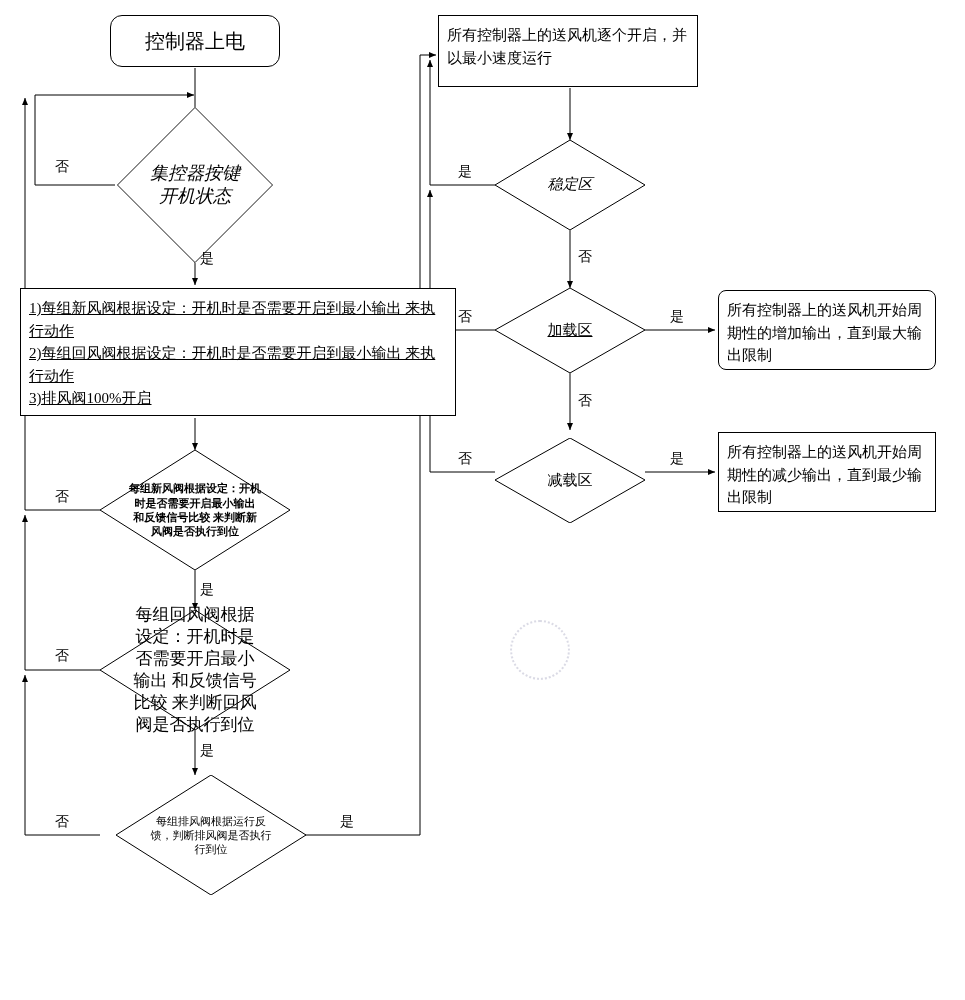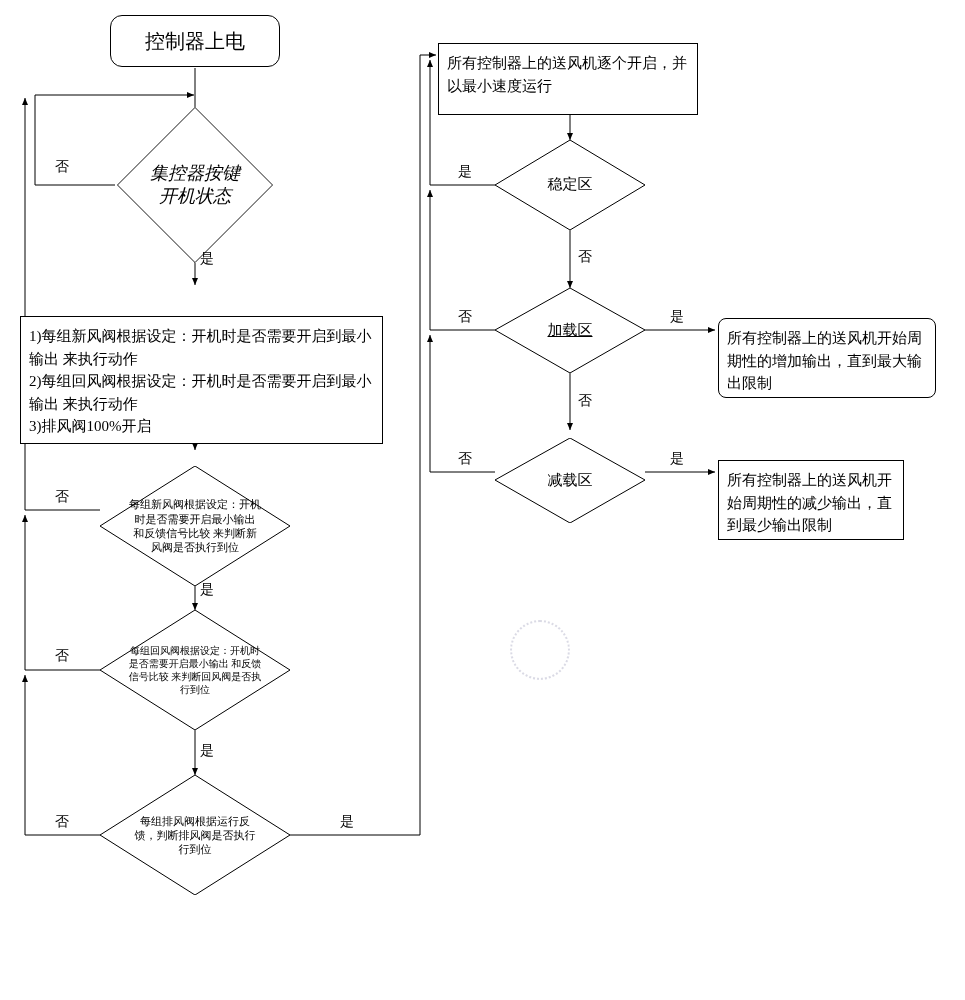--- a/index.html
+++ b/index.html
@@ -29,21 +29,20 @@
       border-radius: 12px;
       font-size: 20px;
       font-weight: normal;
     }
     .rect {
       text-align: left;
       justify-content: flex-start;
       align-items: flex-start;
       padding: 8px;
       line-height: 1.5;
-      margin-top: 28px;
     }
     .diamond-wrap {
       position: absolute;
     }
     .diamond {
       position: absolute;
       width: 100%;
       height: 100%;
       border: 1px solid #000;
       background: #fff;
@@ -145,52 +144,52 @@
 <div class="node rounded" style="left:110px; top:15px; width:170px; height:52px;">
   <span>控制器上电</span>
 </div>
 
 <div class="diamond-wrap" style="left:130px; top:120px; width:130px; height:130px;">
   <div class="diamond" style="transform: rotate(45deg) scale(0.85,0.85);"></div>
   <div class="diamond-text large" style="white-space: pre-line;">集控器按键
 开机状态</div>
 </div>
 
-<div class="node rect" style="left:20px; top:288px; width:363px; height:128px; font-size:15px;">
+<div class="node rect" style="left:20px; top:288px; width:436px; height:128px; font-size:15px;text-decoration:underline;">
   <span style="white-space: pre-line;">1)每组新风阀根据设定：开机时是否需要开启到最小输出 来执行动作
 2)每组回风阀根据设定：开机时是否需要开启到最小输出 来执行动作
 3)排风阀100%开启</span>
 </div>
 
-<div class="diamond-wrap" style="left:100px; top:466px; width:190px; height:120px;">
+<div class="diamond-wrap" style="left:100px; top:450px; width:190px; height:120px;font-weight:bold;">
   <svg width="190" height="120" style="position:absolute;top:0;left:0;">
     <polygon points="95,0 190,60 95,120 0,60" fill="#fff" stroke="#000" stroke-width="1"></polygon>
   </svg>
   <div class="diamond-text" style="font-size:11px; padding: 0 28px;">每组新风阀根据设定：开机时是否需要开启最小输出 和反馈信号比较 来判断新风阀是否执行到位</div>
 </div>
 
 <div class="diamond-wrap" style="left:100px; top:610px; width:190px; height:120px;">
   <svg width="190" height="120" style="position:absolute;top:0;left:0;">
     <polygon points="95,0 190,60 95,120 0,60" fill="#fff" stroke="#000" stroke-width="1"></polygon>
   </svg>
-  <div class="diamond-text" style="font-size:10px; padding: 0 28px;">每组回风阀根据设定：开机时是否需要开启最小输出 和反馈信号比较 来判断回风阀是否执行到位</div>
-</div>
-
-<div class="diamond-wrap" style="left:100px; top:775px; width:190px; height:120px;">
+  <div class="diamond-text" style="font-size:17px; padding: 0 28px;">每组回风阀根据设定：开机时是否需要开启最小输出 和反馈信号比较 来判断回风阀是否执行到位</div>
+</div>
+
+<div class="diamond-wrap" style="left:116px; top:775px; width:190px; height:120px;">
   <svg width="190" height="120" style="position:absolute;top:0;left:0;">
     <polygon points="95,0 190,60 95,120 0,60" fill="#fff" stroke="#000" stroke-width="1"></polygon>
   </svg>
   <div class="diamond-text" style="font-size:11px; padding: 0 30px;">每组排风阀根据运行反馈，判断排风阀是否执行行到位</div>
 </div>
 
 <div class="node rect" style="left:438px; top:15px; width:260px; height:72px; font-size:15px;">
   <span>所有控制器上的送风机逐个开启，并以最小速度运行</span>
 </div>
 
-<div class="diamond-wrap" style="left:495px; top:140px; width:150px; height:90px;">
+<div class="diamond-wrap" style="left:495px; top:140px; width:150px; height:90px;font-style:italic;">
   <svg width="150" height="90" style="position:absolute;top:0;left:0;">
     <polygon points="75,0 150,45 75,90 0,45" fill="#fff" stroke="#000" stroke-width="1"></polygon>
   </svg>
   <div class="diamond-text" style="font-size:15px;">稳定区</div>
 </div>
 
 <div class="diamond-wrap" style="left:495px; top:288px; width:150px; height:85px;">
   <svg width="150" height="85" style="position:absolute;top:0;left:0;">
     <polygon points="75,0 150,42 75,85 0,42" fill="#fff" stroke="#000" stroke-width="1"></polygon>
   </svg>
@@ -201,21 +200,21 @@
   <svg width="150" height="85" style="position:absolute;top:0;left:0;">
     <polygon points="75,0 150,42 75,85 0,42" fill="#fff" stroke="#000" stroke-width="1"></polygon>
   </svg>
   <div class="diamond-text" style="font-size:15px;">减载区</div>
 </div>
 
 <div class="node rect" style="left:718px; top:290px; width:218px; height:80px; font-size:15px;border-radius:8px;">
   <span>所有控制器上的送风机开始周期性的增加输出，直到最大输出限制</span>
 </div>
 
-<div class="node rect" style="left:718px; top:432px; width:186px; height:80px; font-size:15px;">
+<div class="node rect" style="left:718px; top:432px; width:218px; height:80px; font-size:15px;">
   <span>所有控制器上的送风机开始周期性的减少输出，直到最少输出限制</span>
 </div>
 
 <div class="label" style="left:55px; top:158px;">否</div>
 <div class="label" style="left:200px; top:250px;">是</div>
 
 <div class="label" style="left:55px; top:488px;">否</div>
 <div class="label" style="left:200px; top:581px;">是</div>
 
 <div class="label" style="left:55px; top:647px;">否</div>

